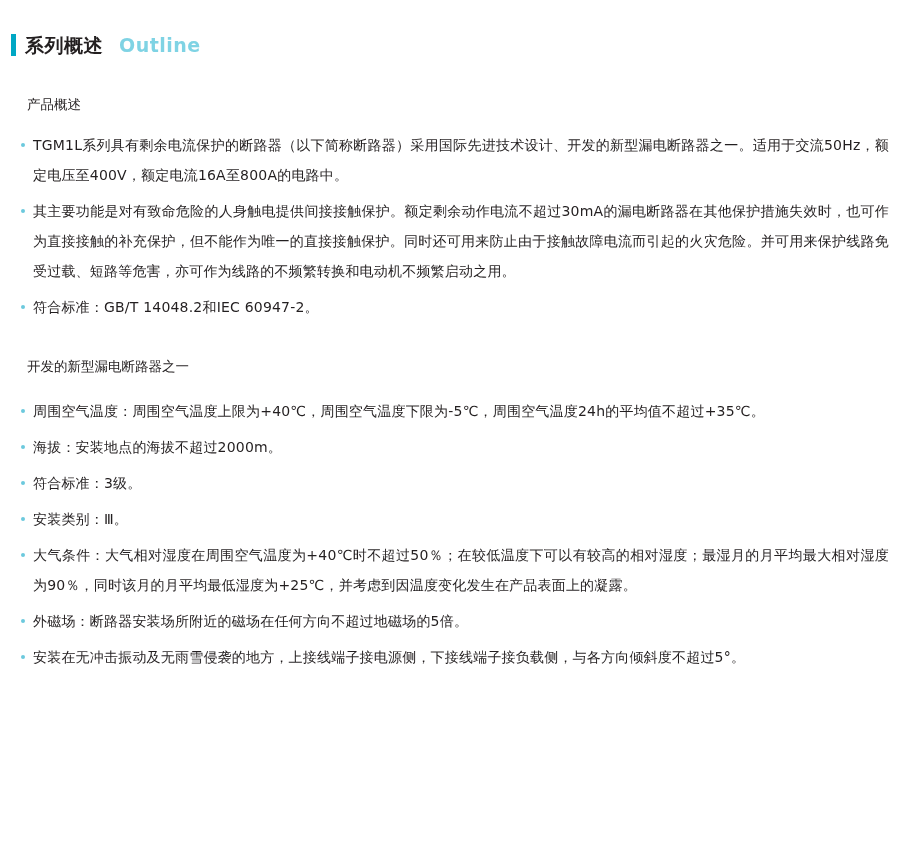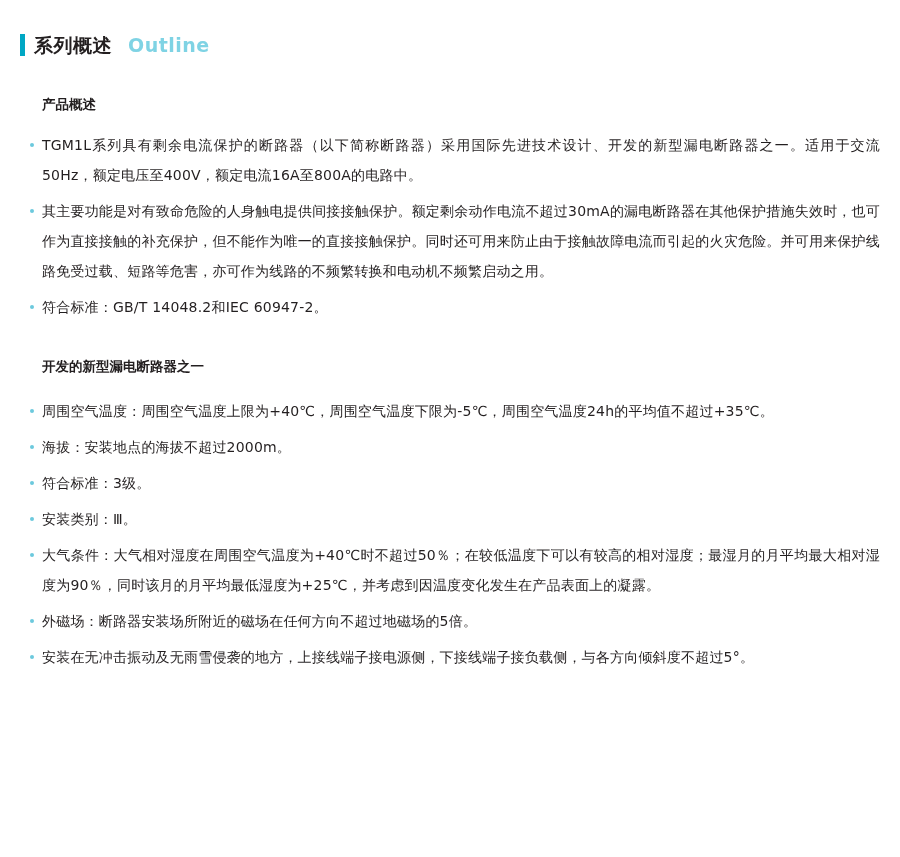--- a/index.html
+++ b/index.html
@@ -12,21 +12,21 @@
     background: #ffffff;
     font-family: "DejaVu Sans", "Liberation Sans", sans-serif;
     color: #231f20;
     -webkit-font-smoothing: antialiased;
   }
   .page {
     position: relative;
     width: 900px;
     height: 695px;
     box-sizing: border-box;
-    padding: 0 20px;
+    padding: 0 11px;
   }
 
   
   .title-row {
     display: flex;
     align-items: center;
     padding-top: 34px;
     padding-left: 0px;
   }
   .title-bar {
@@ -48,23 +48,23 @@
     color: #7fd3e4;
     margin-left: 16px;
     letter-spacing: 0.5px;
     line-height: 1;
     font-weight: bold;
   }
 
   
   .section-heading {
     font-size: 13.5px;
-    font-weight: bold;
+    font-weight: normal;
     color: #231f20;
-    margin-left: 22px;
+    margin-left: 16px;
   }
   #sec1-heading { margin-top: 40px; }
   #sec2-heading { margin-top: 36px; }
 
   
   .bullet-list {
     margin: 0;
     padding: 0;
     list-style: none;
   }

